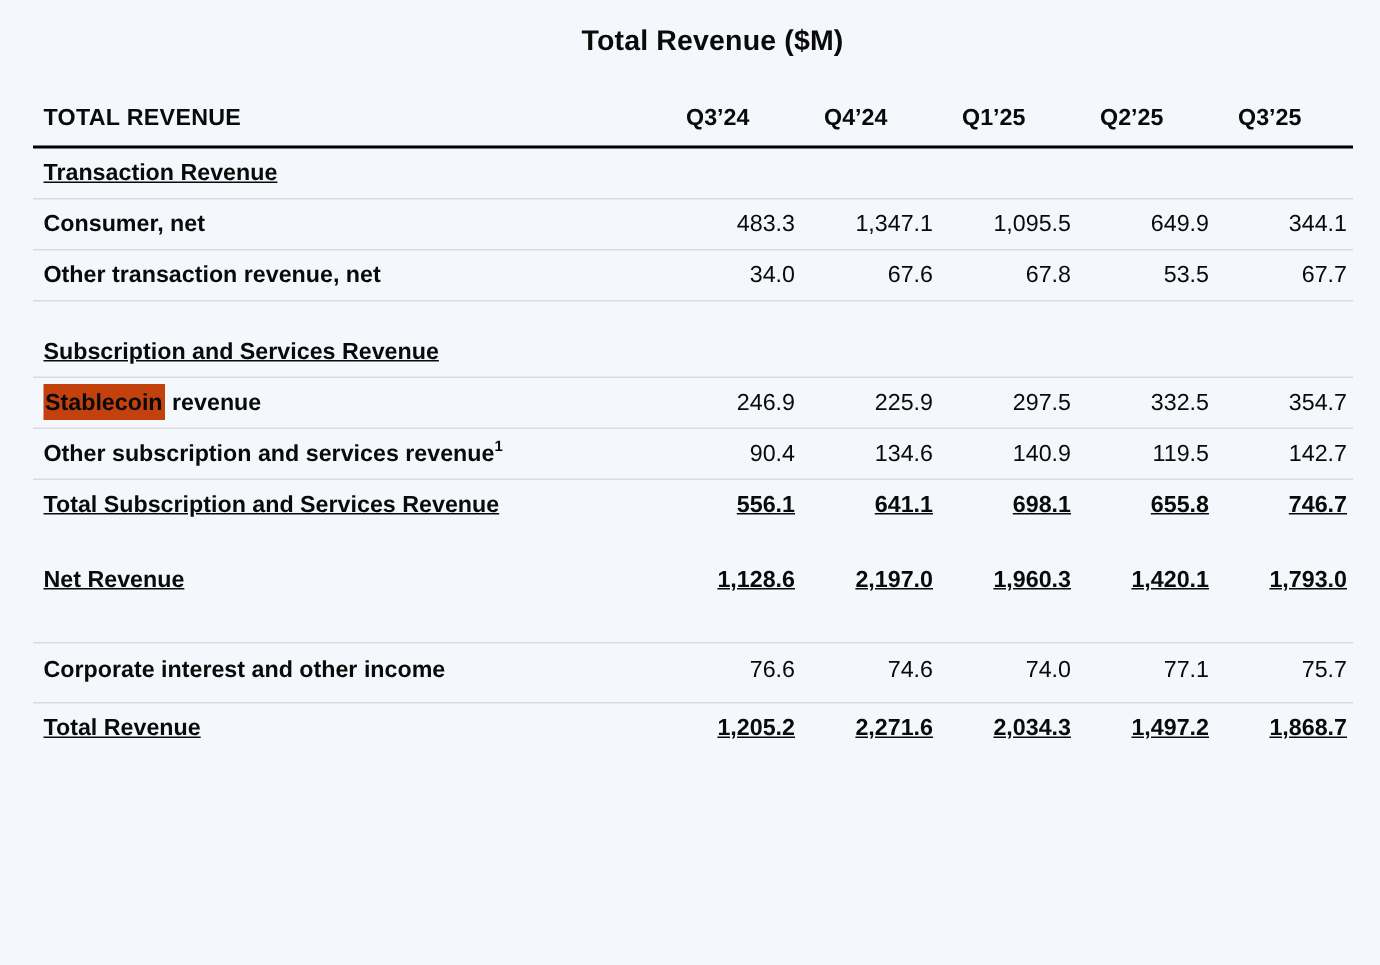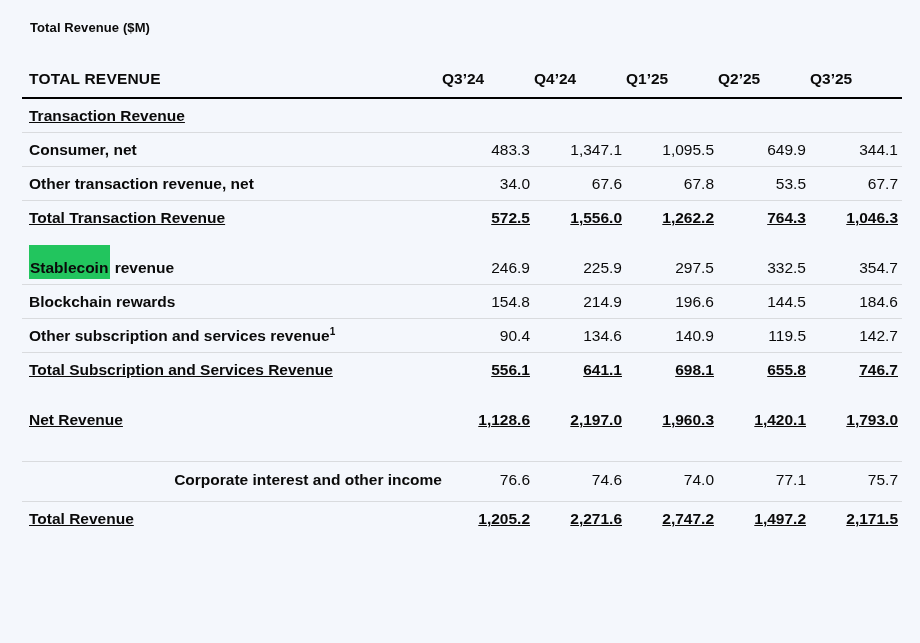--- a/index.html
+++ b/index.html
@@ -14,67 +14,68 @@
     -webkit-font-smoothing: antialiased;
   }
   .page {
     width: 920px;
     height: 643px;
     box-sizing: border-box;
     padding-top: 16px;
   }
   .title {
     margin: 0 0 0 30px;
-    font-size: 13px;
+    font-size: 19px;
     line-height: 23px;
     font-weight: bold;
     letter-spacing: 0.1px;
+    text-align: center;
   }
   table.revenue {
     border-collapse: collapse;
     table-layout: fixed;
     width: 880px;
     margin: 30px 18px 16px 22px;
   }
   col.c-label { width: 420px; }
   col.c-num   { width: 92px; }
   th, td {
     font-size: 15.5px;
     line-height: 19px;
     vertical-align: bottom;
     white-space: nowrap;
   }
   thead th {
     font-weight: bold;
     padding: 0 0 9px 0;
     border-bottom: 2px solid #000000;
-    text-align: left;
+    text-align: center;
   }
   thead th.label {
     text-align: left;
     padding-left: 7px;
     letter-spacing: 0.2px;
   }
   thead th.num { padding-right: 19px; }
   tbody td { padding: 7px 0; }
   tbody td.label { text-align: left; padding-left: 7px; font-weight: bold; }
   tbody td.num   { text-align: right; padding-right: 4px; }
   tr.hline > td { border-bottom: 1px solid #d9dbde; }
   tr.section td, tr.total td { font-weight: bold; text-decoration: underline; }
   tr.spacer td { padding: 0; height: 17px; }
   tr.spacer.tall td { height: 25px; }
-  tr.last-data td { padding-top: 8px; padding-bottom: 12px; text-align: right; }
+  tr.last-data td { padding-top: 8px; padding-bottom: 12px; }
   sup {
     font-size: 10px;
     line-height: 0;
     vertical-align: super;
   }
   .highlight {
-    background: #22c55e;
-    padding: 14px 2px 3px 1px;
+    background: #c2410c;
+    padding: 4px 2px 3px 1px;
   }
 </style>
 </head>
 <body>
 
 <div class="page">
   <h1 class="title">Total Revenue ($M)</h1>
 
   <table class="revenue">
     <colgroup>
@@ -113,46 +114,38 @@
           <td class="num">344.1</td>
         </tr>
         <tr class="data hline">
           <td class="label">Other transaction revenue, net</td>
           <td class="num">34.0</td>
           <td class="num">67.6</td>
           <td class="num">67.8</td>
           <td class="num">53.5</td>
           <td class="num">67.7</td>
         </tr>
-        <tr class="total">
-          <td class="label">Total Transaction Revenue</td>
-          <td class="num">572.5</td>
-          <td class="num">1,556.0</td>
-          <td class="num">1,262.2</td>
-          <td class="num">764.3</td>
-          <td class="num">1,046.3</td>
-        </tr>
         <tr class="spacer">
           <td colspan="6"></td>
+        </tr>
+        <tr class="section hline">
+          <td class="label">Subscription and Services Revenue</td>
+          <td class="num"></td>
+          <td class="num"></td>
+          <td class="num"></td>
+          <td class="num"></td>
+          <td class="num"></td>
         </tr>
         <tr class="data hline">
           <td class="label"><span class="highlight">Stablecoin</span> revenue</td>
           <td class="num">246.9</td>
           <td class="num">225.9</td>
           <td class="num">297.5</td>
           <td class="num">332.5</td>
           <td class="num">354.7</td>
-        </tr>
-        <tr class="data hline">
-          <td class="label">Blockchain rewards</td>
-          <td class="num">154.8</td>
-          <td class="num">214.9</td>
-          <td class="num">196.6</td>
-          <td class="num">144.5</td>
-          <td class="num">184.6</td>
         </tr>
         <tr class="data hline">
           <td class="label">Other subscription and services revenue<sup>1</sup></td>
           <td class="num">90.4</td>
           <td class="num">134.6</td>
           <td class="num">140.9</td>
           <td class="num">119.5</td>
           <td class="num">142.7</td>
         </tr>
         <tr class="total">
@@ -182,19 +175,19 @@
           <td class="num">76.6</td>
           <td class="num">74.6</td>
           <td class="num">74.0</td>
           <td class="num">77.1</td>
           <td class="num">75.7</td>
         </tr>
         <tr class="total">
           <td class="label">Total Revenue</td>
           <td class="num">1,205.2</td>
           <td class="num">2,271.6</td>
-          <td class="num">2,747.2</td>
+          <td class="num">2,034.3</td>
           <td class="num">1,497.2</td>
-          <td class="num">2,171.5</td>
+          <td class="num">1,868.7</td>
         </tr>
       </tbody>
   </table>
 </div>
 
 </body></html>

